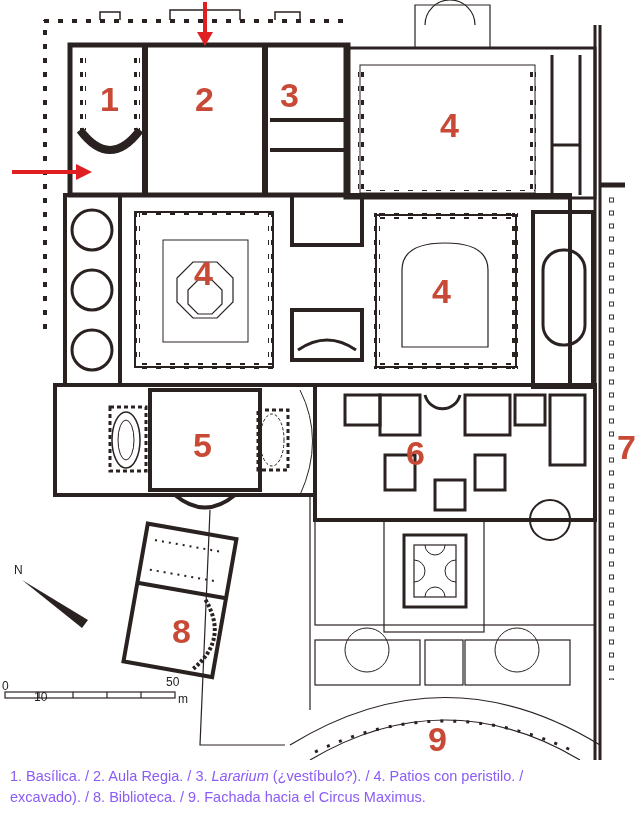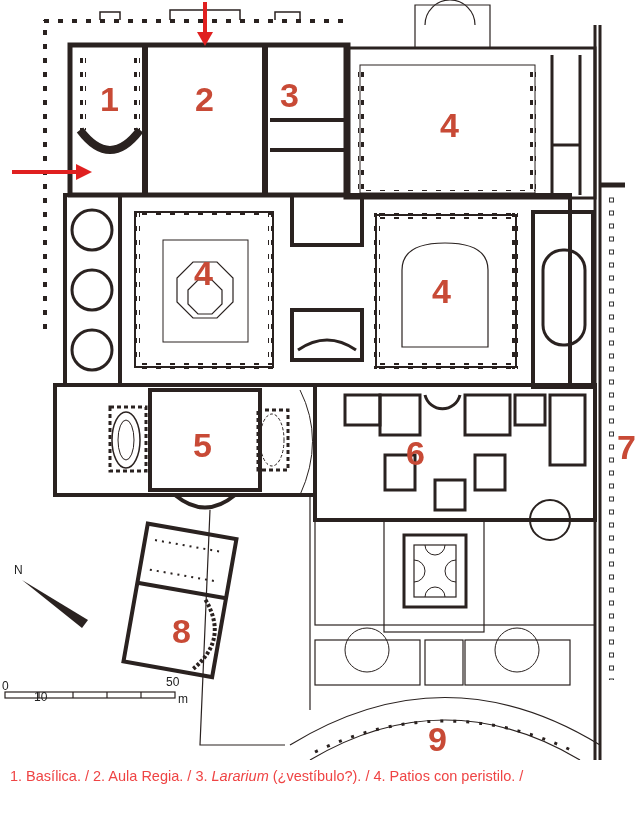--- a/index.html
+++ b/index.html
@@ -1,19 +1,19 @@
 <!DOCTYPE html>
 <html><head>
 <meta charset="utf-8">
 <style>
   html,body{margin:0;padding:0;background:#fff;}
   body{width:644px;height:838px;position:relative;overflow:hidden;font-family:"Liberation Sans",sans-serif;}
   #plan{position:absolute;left:0;top:0;width:644px;height:760px;}
   .lbl{position:absolute;font-family:"Liberation Sans",sans-serif;font-weight:bold;font-size:34px;color:#c84a36;line-height:1;}
-  .caption{position:absolute;left:10px;top:766px;width:630px;font-size:14.5px;line-height:21px;color:#ef4444;}
+  .caption{position:absolute;left:10px;top:766px;width:630px;font-size:14.5px;line-height:21px;color:#8b5cf6;}
   .caption i{font-style:italic;}
   .scale-txt{position:absolute;font-size:12px;color:#222;}
   .north{position:absolute;font-size:12px;color:#222;}
 </style>
 </head>
 <body>
 
 <svg id="plan" viewBox="0 0 644 760" xmlns="http://www.w3.org/2000/svg">
   <defs>
     <pattern id="colsH" width="14" height="6" patternUnits="userSpaceOnUse">
@@ -167,13 +167,14 @@
 <div class="lbl" style="left:428px;top:722px;">9</div>
 
 <div class="north" style="left:14px;top:563px;">N</div>
 <div class="scale-txt" style="left:2px;top:679px;">0</div>
 <div class="scale-txt" style="left:34px;top:646px;margin-top:44px;">10</div>
 <div class="scale-txt" style="left:166px;top:675px;">50</div>
 <div class="scale-txt" style="left:178px;top:692px;">m</div>
 
 <div class="caption">
   <div><span>1. Basílica. / 2. Aula Regia. / 3. </span><i>Lararium</i><span> (¿vestíbulo?). / 4. Patios con peristilo. /</span></div>
+  <div>excavado). / 8. Biblioteca. / 9. Fachada hacia el Circus Maximus.</div>
 </div>
 
 </body></html>

